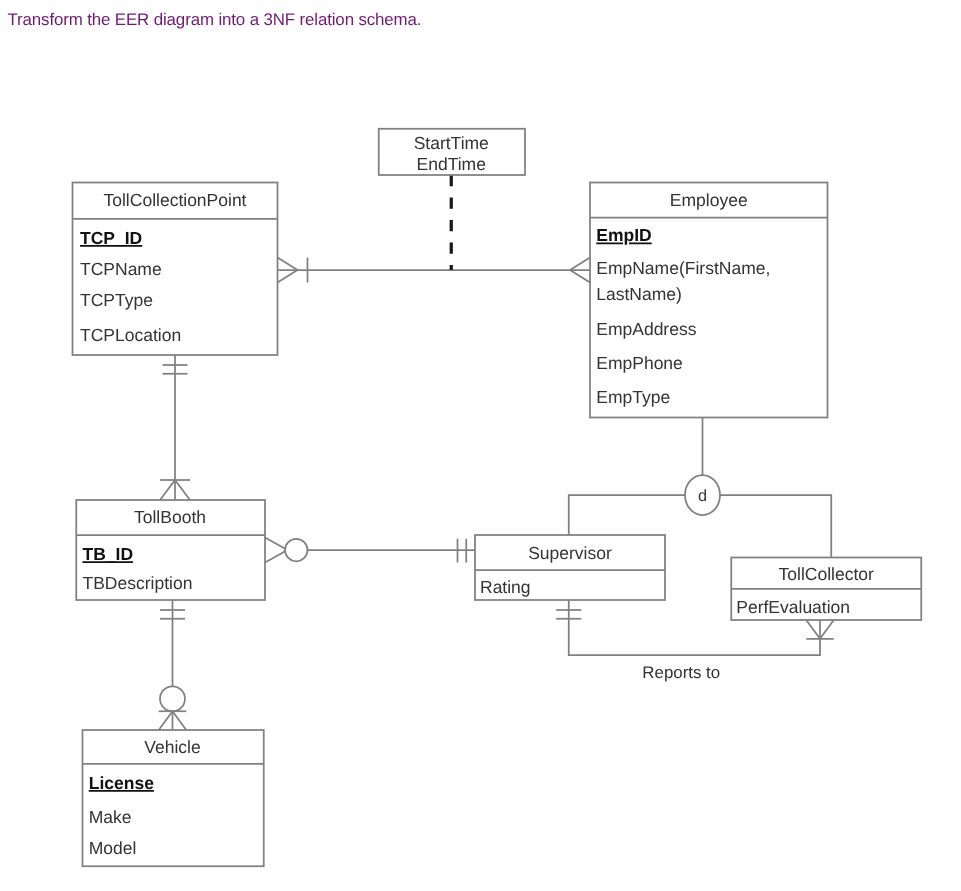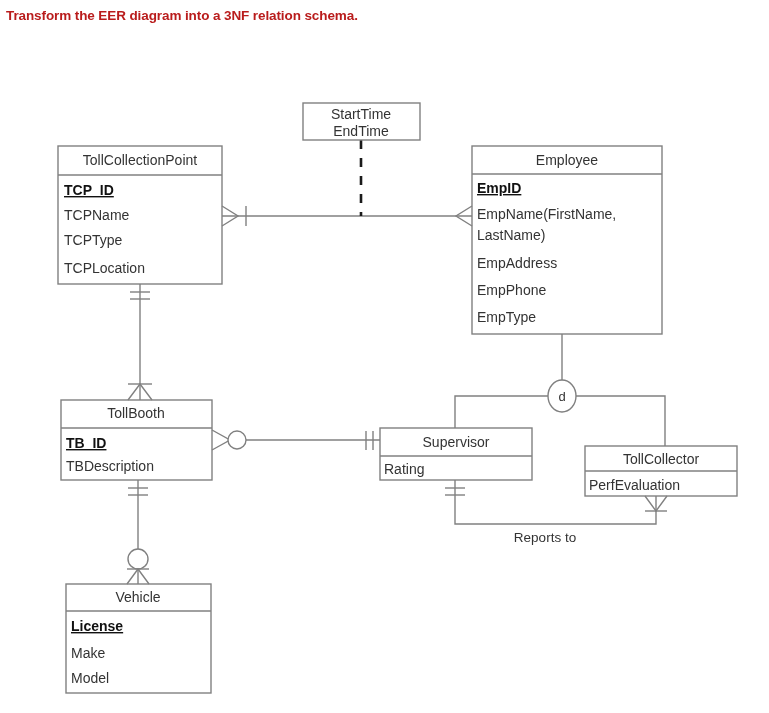--- a/index.html
+++ b/index.html
@@ -12,22 +12,22 @@
     height: 713px;
     position: relative;
     font-family: "Liberation Sans", sans-serif;
     overflow: hidden;
   }
   #prompt-title {
     position: absolute;
     left: 6px;
     top: 8px;
     font-size: 13.5px;
-    font-weight: bold;
-    color: #b91c1c;
+    font-weight: normal;
+    color: #701a75;
     letter-spacing: -0.1px;
     white-space: nowrap;
   }
   #diagram-canvas {
     position: absolute;
     left: 0;
     top: 0;
     width: 769px;
     height: 713px;
   }

